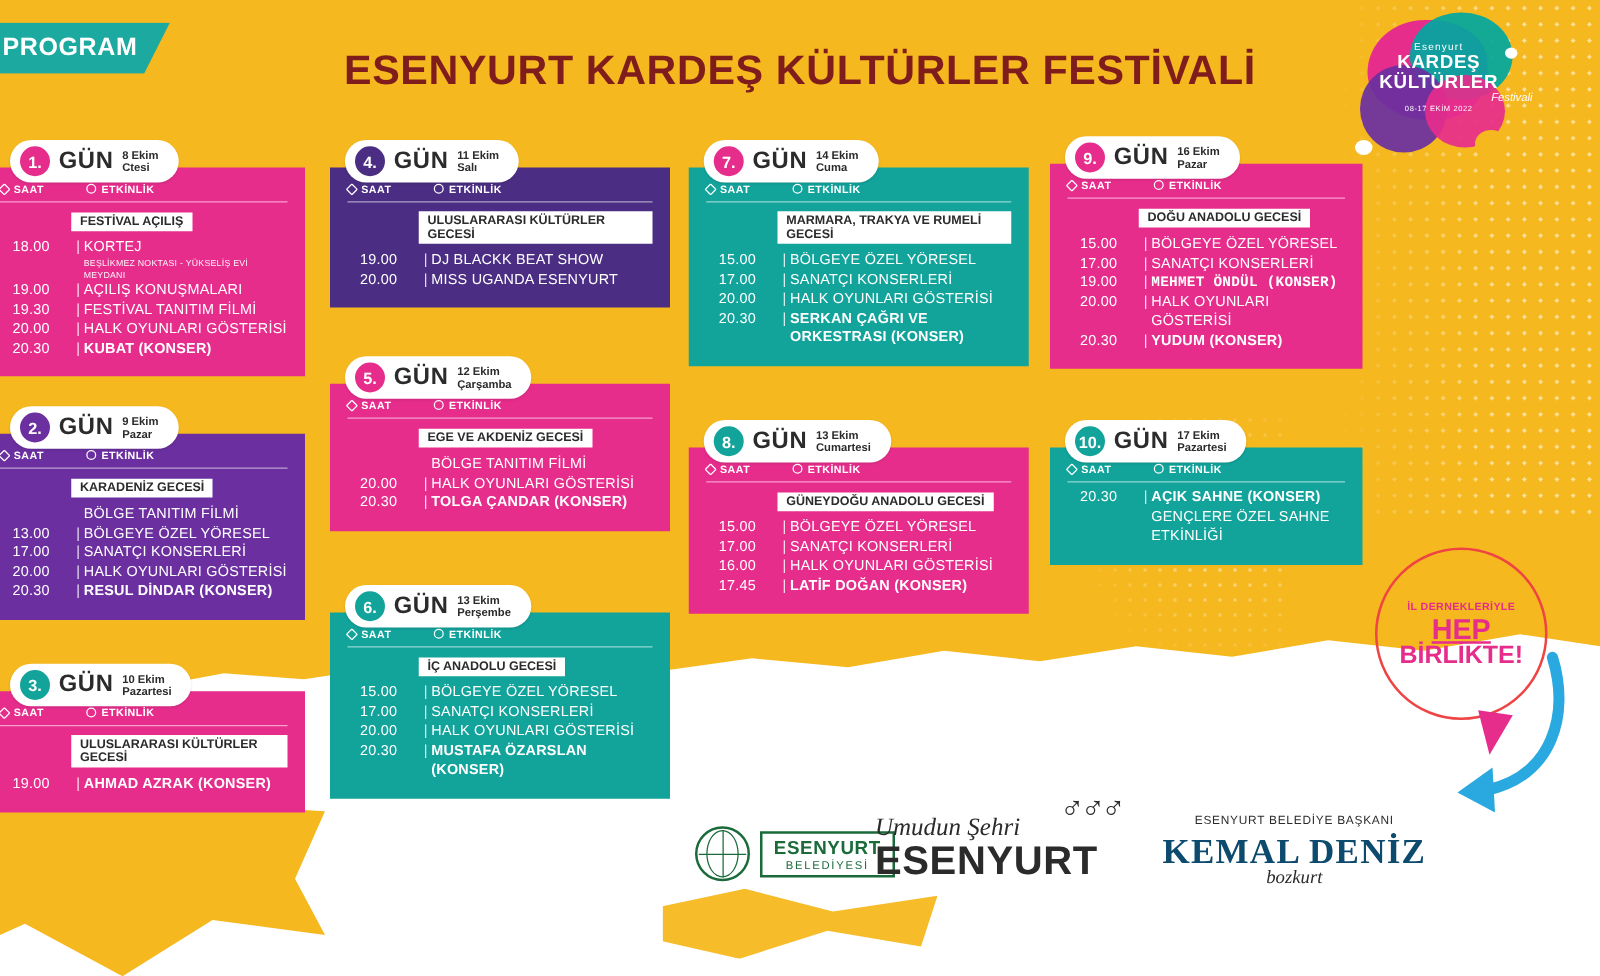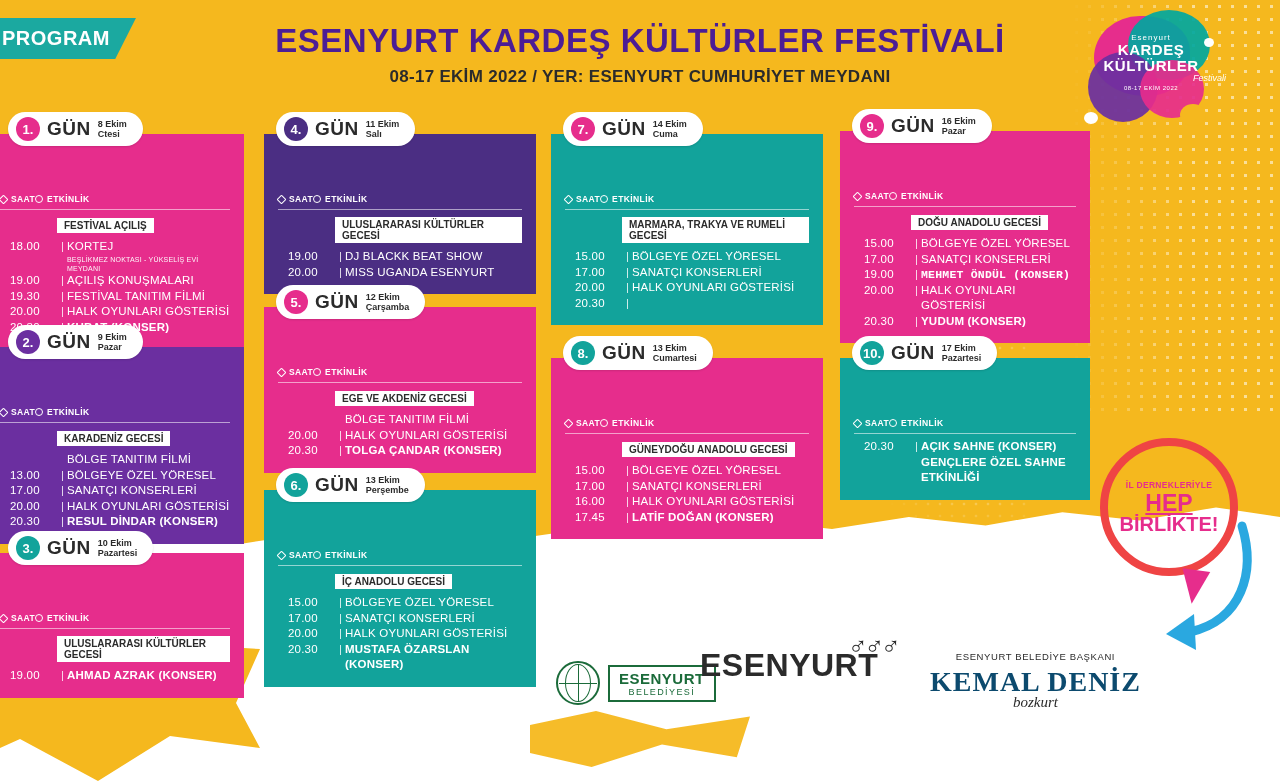--- a/index.html
+++ b/index.html
@@ -73,21 +73,21 @@
     position:relative;
   }
   .ribbon-tail {
     position:absolute; right:-16px; top:0; width:20px; height:100%;
     background:#2b2b2b;
     clip-path: polygon(0 0, 100% 0, 0 55%, 100% 100%, 0 100%);
   }
 
   .title-block { position:absolute; left:0; right:0; top:22px; text-align:center; }
   .main-title {
-    font-size:33px; font-weight:bold; color:#4c1d95; letter-spacing:.5px;
+    font-size:33px; font-weight:bold; color:#7f1d1d; letter-spacing:.5px;margin-top:15px;
   }
   .sub-title {
     margin-top:7px; font-size:17px; font-weight:bold; color:#2b2b2b; letter-spacing:.3px;
   }
 
   
   .logo {
     position:absolute; right:54px; top:8px; width:150px; height:130px;
   }
   .logo .blob {
@@ -125,24 +125,23 @@
     font-size:13px; font-weight:bold;
   }
   .day-badge .gun { font-size:19px; font-weight:bold; letter-spacing:.5px; }
   .day-badge .date { font-size:9px; font-weight:bold; line-height:1.12; }
 
   .panel {
     color:#ffffff; padding:12px 14px 14px 14px; margin-top:-12px;
     position:relative; z-index:2;
   }
   .panel .hdr {
-    display:flex; font-size:8.5px; font-weight:bold; letter-spacing:.4px;
+    display:flex; gap:34px; font-size:8.5px; font-weight:bold; letter-spacing:.4px;
     padding-bottom:5px; margin-bottom:5px; border-bottom:1px solid rgba(255,255,255,.55);
     align-items:center;
-    margin-top:48px;
   }
   .panel .hdr .cell { display:flex; align-items:center; gap:4px; }
   .ico {
     display:inline-block; width:8px; height:8px; border:1.3px solid #ffffff;
     border-radius:50%;
   }
   .ico.sq { border-radius:1px; transform:rotate(45deg); width:7px; height:7px; }
   .rows { display:flex; flex-direction:column;padding-left:10px; }
   .row { display:flex; font-size:11.5px; line-height:1.35; }
   .row .t { width:48px; flex:none; letter-spacing:.2px; }
@@ -156,21 +155,21 @@
 
   
   .c-pink  { background:#e62d8c; }
   .c-purp  { background:#4b2e83; }
   .c-purp2 { background:#6b2fa0; }
   .c-teal  { background:#12a39b; }
 
   
   .bubble {
     position:absolute; right:42px; top:438px; width:138px; height:138px;
-    border:8px solid #ef4444; border-radius:50%;
+    border:2px solid #ef4444; border-radius:50%;
     display:flex; flex-direction:column; align-items:center; justify-content:center;
     color:#e62d8c; text-align:center; background:transparent;
   }
   .bubble .b-top { font-size:8.5px; font-weight:bold; letter-spacing:.3px; }
   .bubble .b-mid { font-size:23px; font-weight:bold; line-height:.95; margin-top:3px;text-decoration:underline; }
   .bubble .b-sub { font-size:20px; font-weight:bold; line-height:1; }
   .bubble-tail {
     position:absolute; right:72px; top:570px; width:0; height:0;
     border-left:14px solid transparent; border-right:14px solid transparent;
     border-top:34px solid #e62d8c; transform:rotate(8deg);
@@ -231,21 +230,20 @@
 <div class="brush"></div>
 <div class="yellow-splash"></div>
 <div class="yellow-splash2"></div>
 
 <div class="ribbon-wrap">
   <div class="ribbon-a">PROGRAM</div>
 </div>
 
 <div class="title-block">
   <div class="main-title">ESENYURT KARDEŞ KÜLTÜRLER FESTİVALİ</div>
-  <div class="sub-title">08-17 EKİM 2022 / YER: ESENYURT CUMHURİYET MEYDANI</div>
 </div>
 
 <div class="logo">
   <div class="blob b1"></div>
     <div class="blob b2"></div>
     <div class="blob b3"></div>
   <div class="blob b4"></div>
     <div class="blob b5"></div>
     <div class="blob b6"></div>
     <div class="blob b7"></div>
@@ -495,20 +493,21 @@
             <span class="e">SANATÇI KONSERLERİ</span>
           </div>
           <div class="row">
             <span class="t">20.00</span>
             <span class="sep">|</span>
             <span class="e">HALK OYUNLARI GÖSTERİSİ</span>
           </div>
           <div class="row">
             <span class="t">20.30</span>
             <span class="sep">|</span>
+            <span class="e" style="font-weight: bold;">SERKAN ÇAĞRI VE ORKESTRASI (KONSER)</span>
           </div>
         </div></div></div>
     <div class="card" style="left: 551px; top: 336px; width: 272px;"><div class="day-badge" style="margin-left: 12px;">
         <span class="num" style="background: rgb(18, 163, 155);">8.</span>
         <span class="gun">GÜN</span>
         <span class="date">
           <div>13 Ekim</div>
           <div>Cumartesi</div>
         </span>
       </div><div class="panel c-pink"><div class="hdr">
@@ -605,21 +604,21 @@
         </div>
         <div class="rows">
           <div class="row">
             <span class="t">20.30</span>
             <span class="sep">|</span>
             <span class="e" style="font-weight: bold;">AÇIK SAHNE  (KONSER)</span>
           </div>
           <div class="row">
             <span class="t"></span>
             <span class="sep"></span>
-            <span class="e" style="font-weight: bold;">GENÇLERE ÖZEL SAHNE ETKİNLİĞİ</span>
+            <span class="e" style="font-weight: normal;">GENÇLERE ÖZEL SAHNE ETKİNLİĞİ</span>
           </div>
         </div>
       </div></div>
   </div>
 
 <div class="bubble">
   <div class="b-top">İL DERNEKLERİYLE</div>
   <div class="b-mid">HEP</div>
   <div class="b-sub">BİRLİKTE!</div>
 </div>
@@ -633,20 +632,21 @@
   <div class="f-belediye">
     <div class="globe">
         <div class="ell"></div>
       </div>
     <div class="bel-box">
       <div class="b1">ESENYURT</div>
       <div class="b2">BELEDİYESİ</div>
     </div>
   </div>
   <div class="f-umut">
+    <div class="u1">Umudun Şehri</div>
     <div class="u2">ESENYURT</div>
   </div>
   <div class="f-people">♂♂♂</div>
   <div class="f-kemal">
     <div class="k1">ESENYURT BELEDİYE BAŞKANI</div>
     <div class="k2">KEMAL DENİZ</div>
     <div class="k3">bozkurt</div>
   </div>
 </div>
 

